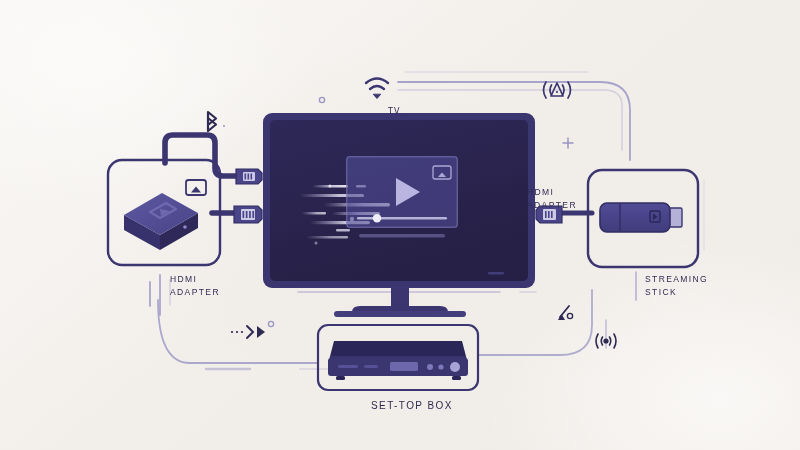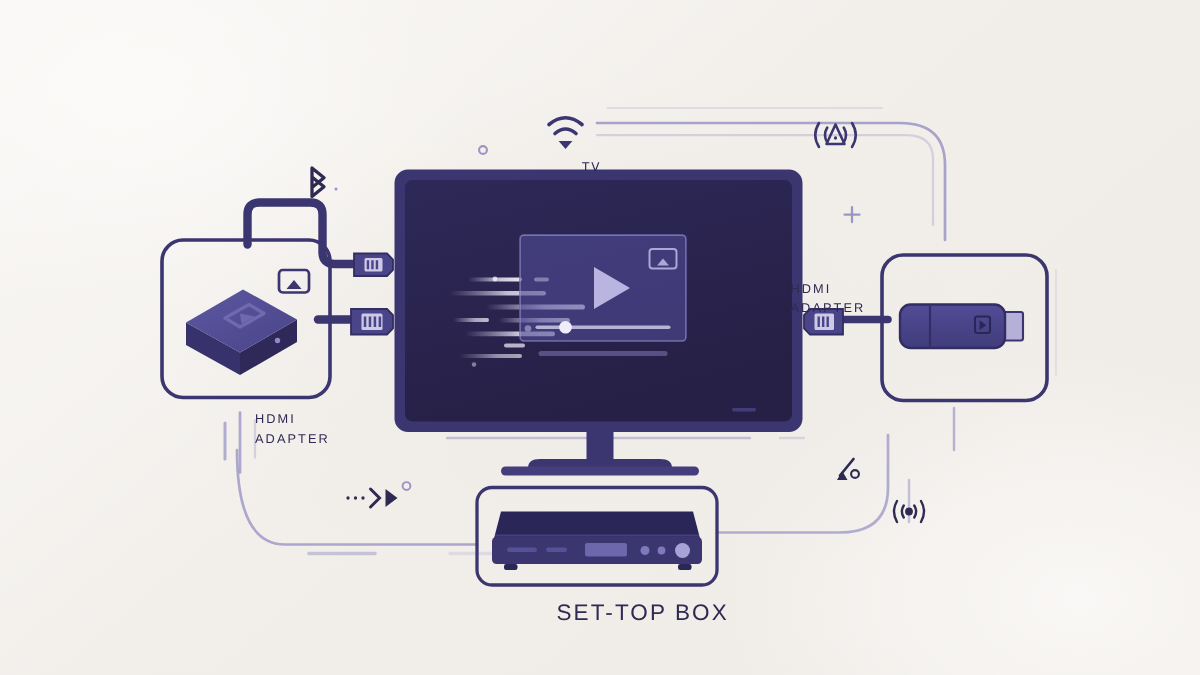--- a/index.html
+++ b/index.html
@@ -21,21 +21,21 @@
     position:absolute;
     font-family:Liberation Sans, sans-serif;
     color:#2f2a52;
     letter-spacing:1.4px;
     line-height:1.5;
     white-space:pre-line;
     text-align:left;
     pointer-events:none;
   }
   .lbl.s10{font-size:8.5px;}
-  .lbl.s11{font-size:15px;}
+  .lbl.s11{font-size:10px;}
   .lbl.tvlbl{font-size:8px;letter-spacing:1.2px;font-family:"DejaVu Sans",sans-serif;}
 </style>
 </head>
 <body>
 
 <div id="stage">
   <div id="bgtex"></div>
 
   <svg class="layer" viewBox="0 0 800 450">
     <defs>
@@ -291,15 +291,17 @@
   </svg>
 
   <div class="lbl tvlbl" style="left:388px;top:106px;">TV</div>
 
   <div class="lbl s10" style="left:170px;top:273px;">HDMI
 ADAPTER</div>
 
   <div class="lbl s10" style="left:527px;top:186px;">HDMI
 ADAPTER</div>
 
+  <div class="lbl s10" style="left:645px;top:273px;">STREAMING
+STICK</div>
 
   <div class="lbl s11" style="left:371px;top:398px;">SET-TOP BOX</div>
 </div>
 
 </body></html>

